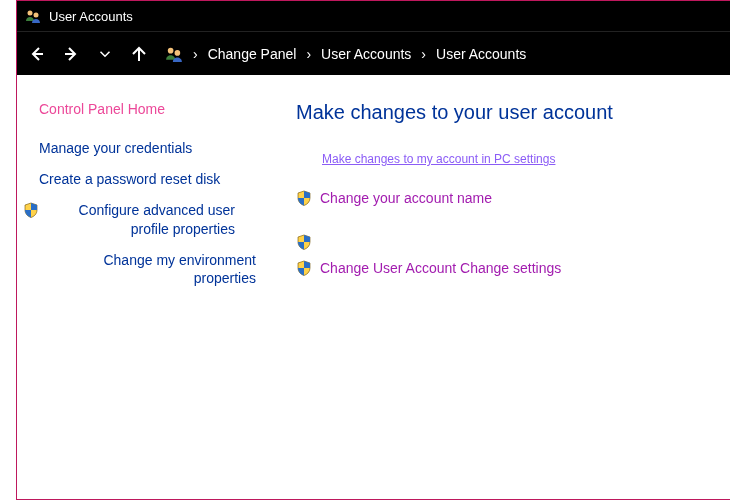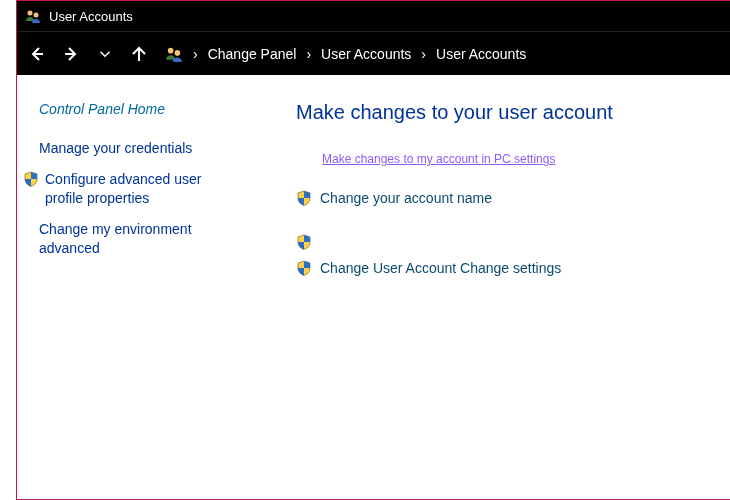--- a/index.html
+++ b/index.html
@@ -10,29 +10,29 @@
   .title-text { font-size: 13px; }
   .navbar { background: #000; color: #fff; height: 44px; display: flex; align-items: center; padding: 0 12px; gap: 18px; border-top: 1px solid #222; }
   .nav-arrow { width: 16px; height: 16px; display: flex; align-items: center; justify-content: center; cursor: pointer; }
   .nav-arrow svg { stroke: #fff; fill: none; }
   .breadcrumb { display: flex; align-items: center; gap: 10px; font-size: 14px; color: #fff; }
   .breadcrumb .crumb { cursor: pointer; white-space: nowrap; }
   .breadcrumb .chev { color: #fff; }
   .crumb-icon { width: 18px; height: 18px; flex-shrink: 0; }
   .content { flex: 1; display: flex; background: #fff; padding-top: 26px; position: relative; }
   .sidebar { width: 245px; padding: 0 6px 0 16px; }
-  .cp-home { color: #0369a1; font-size: 14px; margin-bottom: 22px; padding-left: 6px; cursor: pointer; font-style: italic; }
-  .side-link { color: #003399; font-size: 14px; margin: 8px 0 12px 6px; line-height: 1.35; cursor: pointer; max-width: 220px; display: flex; align-items: flex-start; gap: 6px; }
+  .cp-home { color: #ec4899; font-size: 14px; margin-bottom: 22px; padding-left: 6px; cursor: pointer; }
+  .side-link { color: #003399; font-size: 14px; margin: 8px 0 12px 6px; line-height: 1.35; cursor: pointer; max-width: 220px; display: flex; align-items: flex-start; gap: 6px; text-align: right; }
   .side-link.with-shield { margin-left: -18px; padding-left: 8px; }
   .main { flex: 1; padding-left: 34px; padding-right: 10px; position: relative; }
   .heading { color: #003399; font-size: 20px; font-weight: 400; margin-bottom: 26px; }
   .pc-settings-link { color: #8b5cf6; text-decoration: underline; font-size: 12px; cursor: pointer; margin-left: 26px; margin-bottom: 24px; display: inline-block; }
   .action-group { margin-bottom: 28px; }
   .action-item { display: flex; align-items: center; gap: 8px; margin-bottom: 10px; cursor: pointer; }
-  .action-label { color: #0c4a6e; font-size: 14px; }
+  .action-label { color: #a21caf; font-size: 14px; }
   .shield { width: 16px; height: 16px; flex-shrink: 0; }
   .side-link .shield { margin-top: 1px; }
   .right-sliver { position: absolute; right: 0; top: 164px; width: 12px; height: 128px; background: #d9eef7; }
 </style>
 </head>
 <body>
 
 <div class="window">
 
   <div class="titlebar">
@@ -89,32 +89,35 @@
     </div>
   </div>
 
   <div class="content">
     <div class="sidebar">
       <div class="cp-home">Control Panel Home</div>
 
       <div class="side-link">
         <span>Manage your credentials</span>
       </div>
+      <div class="side-link">
+        <span>Create a password reset disk</span>
+      </div>
       <div class="side-link with-shield">
         <span class="shield">
           <svg viewBox="0 0 16 16" width="16" height="16">
             <path d="M8 1 L14 3 V8 C14 12 11 14.5 8 15.5 C5 14.5 2 12 2 8 V3 Z" fill="#ffd24a" stroke="#6b4f00" stroke-width="0.6"></path>
             <path d="M8 1 L14 3 V8 H8 Z" fill="#2a6ec6"></path>
             <path d="M8 15.5 C5 14.5 2 12 2 8 H8 Z" fill="#2a6ec6"></path>
           </svg>
         </span>
         <span>Configure advanced user profile properties</span>
       </div>
       <div class="side-link">
-        <span>Change my environment advanced</span>
+        <span>Change my environment properties</span>
       </div>
     </div>
 
     <div class="main">
       <h1 class="heading">Make changes to your user account</h1>
       <a class="pc-settings-link">Make changes to my account in PC settings</a>
 
       <div class="action-group">
         <div class="action-item">
           <span class="shield">

